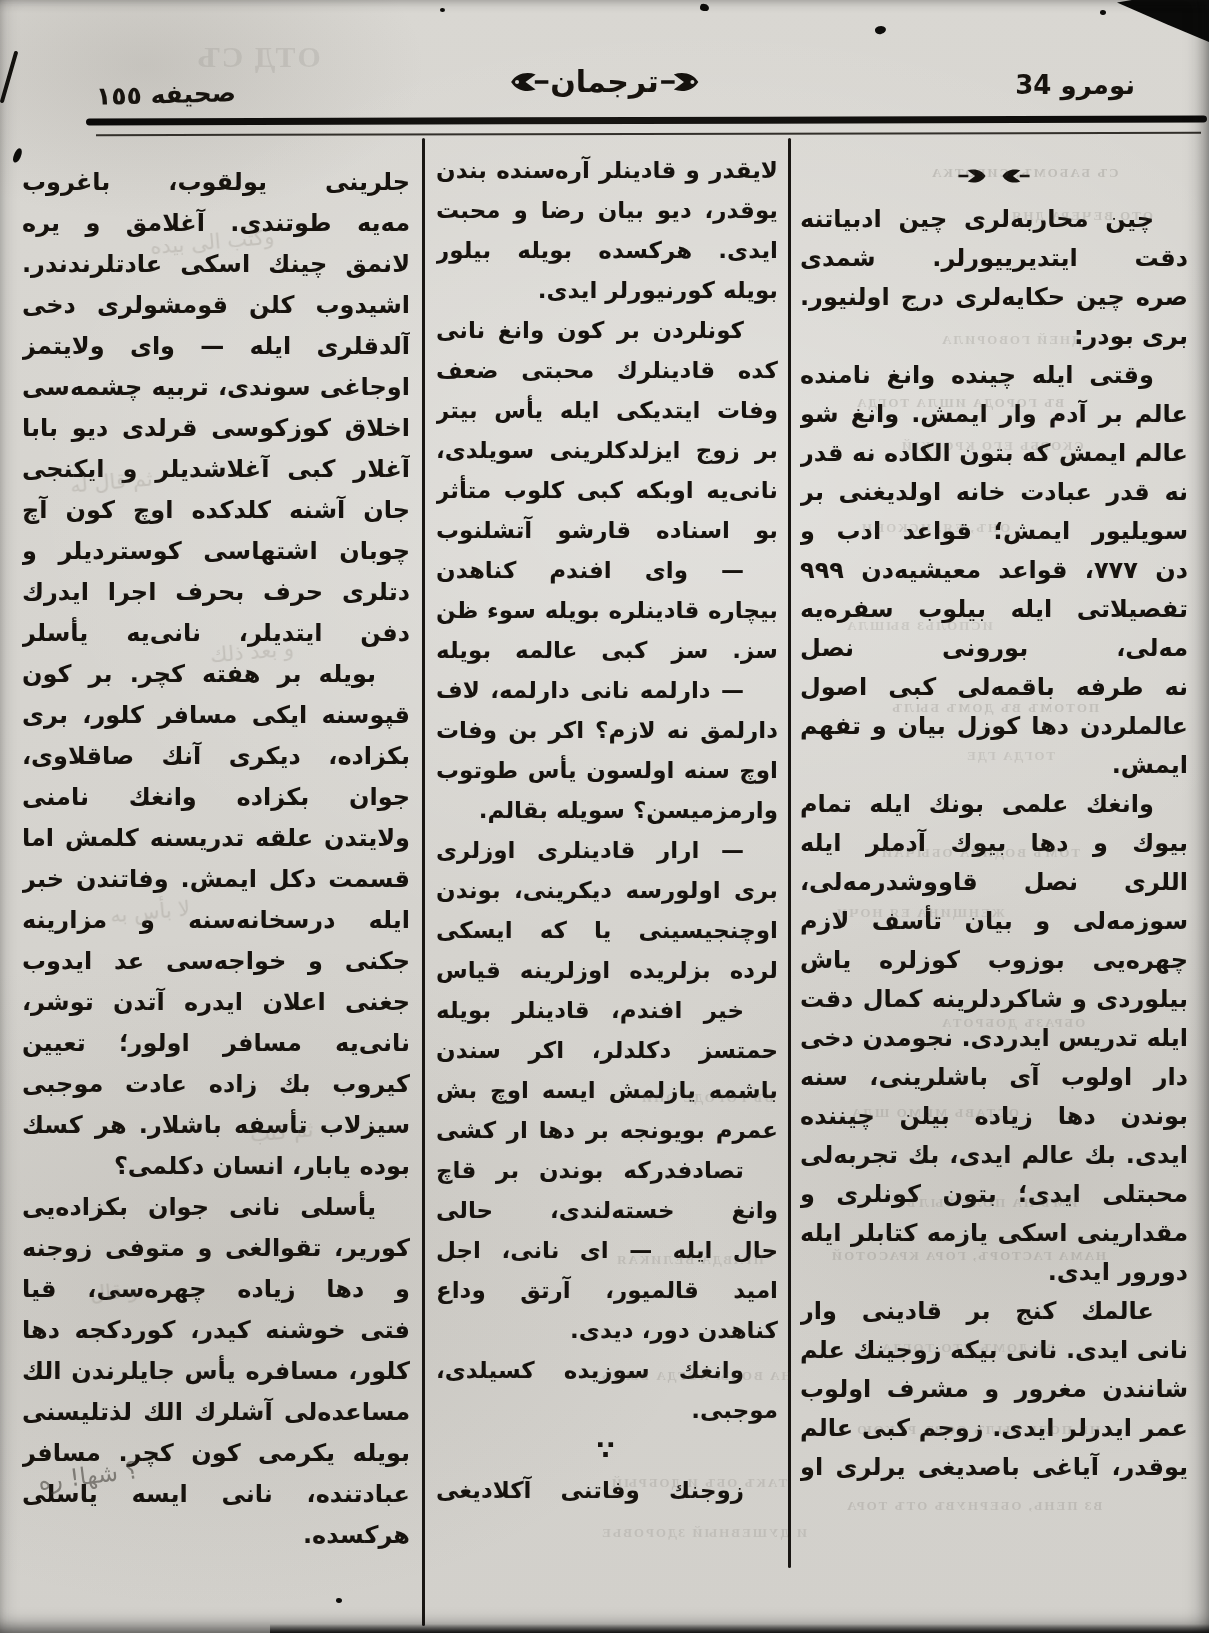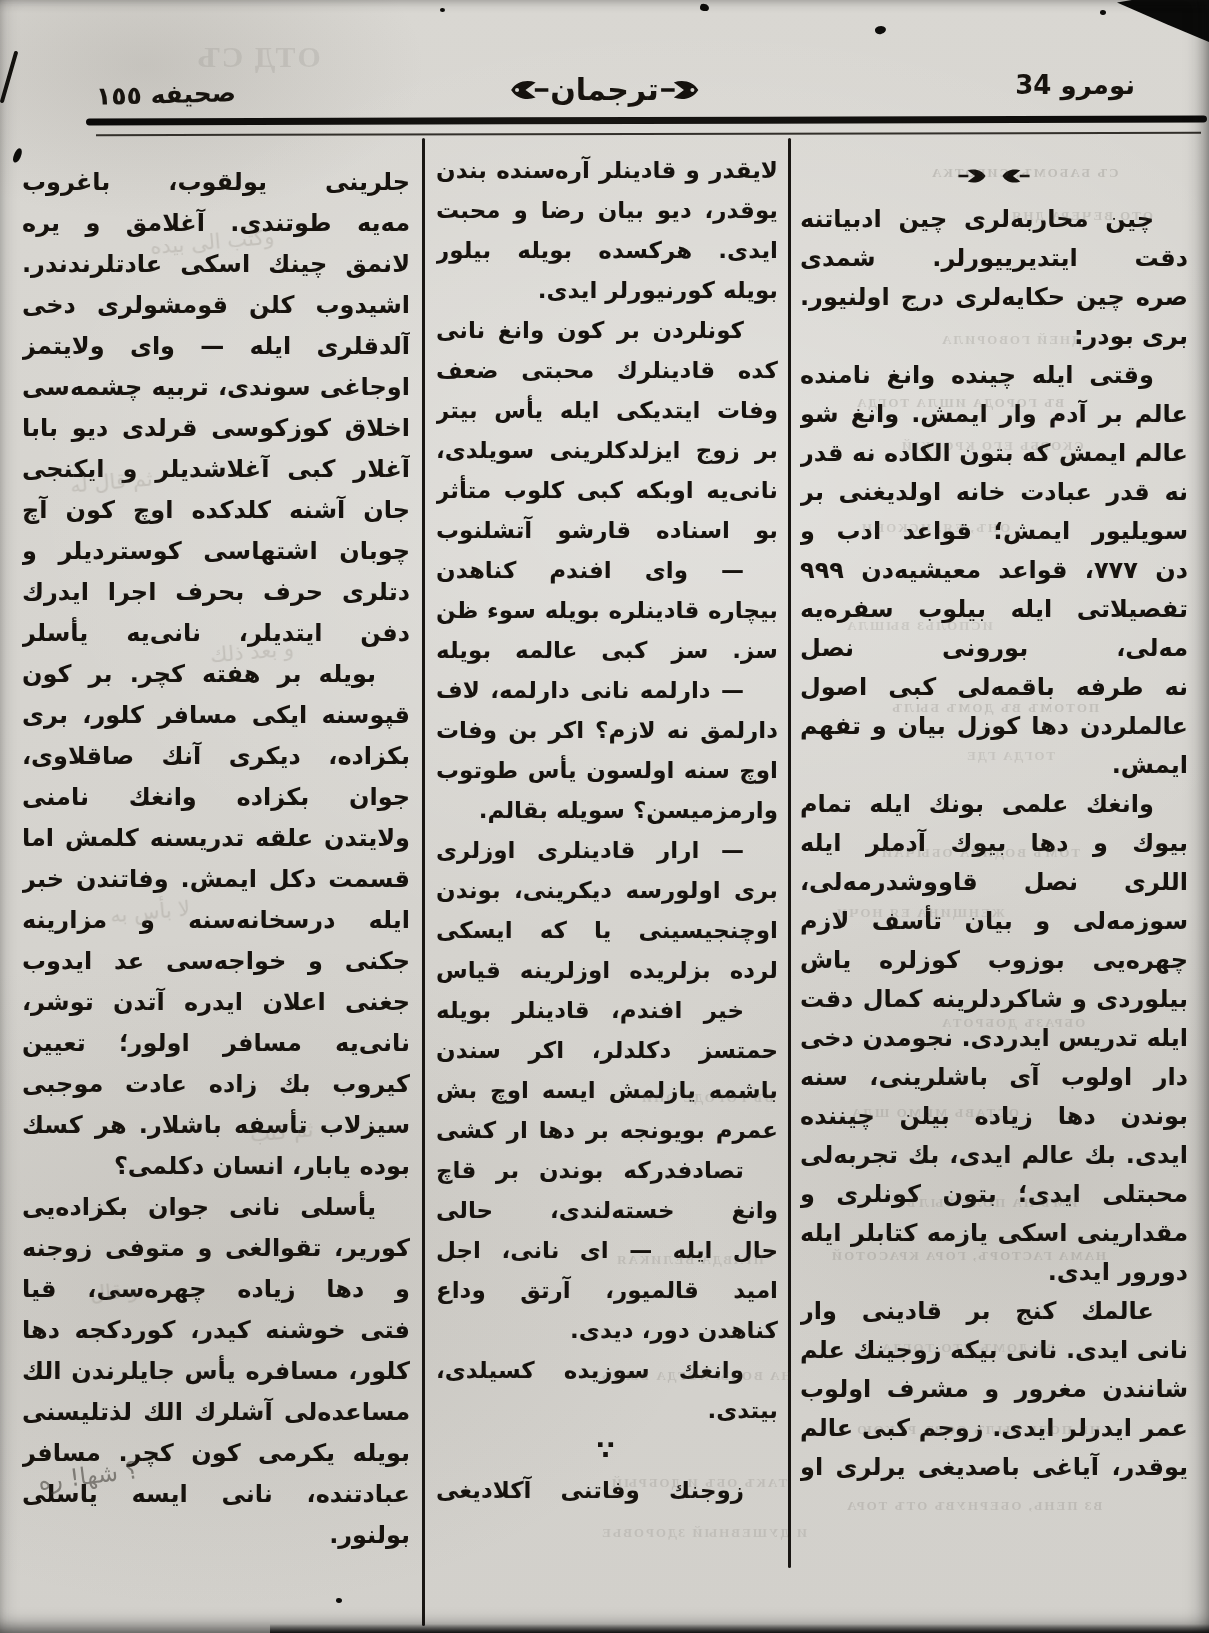--- a/index.html
+++ b/index.html
@@ -18,21 +18,21 @@
     box-shadow:
       inset 0 -14px 18px -10px rgba(12,12,12,.7),
       inset -16px 0 20px -13px rgba(22,22,22,.5),
       inset 14px 0 22px -17px rgba(22,22,22,.28),
       inset 0 10px 14px -12px rgba(30,30,30,.45);
   }
   
   .header { position:absolute; top:64px; left:0; right:0; height:52px; }
   .page-label { position:absolute; left:96px; top:16px; font-size:25px; font-weight:bold; transform:rotate(-1.5deg); }
   .issue-label { position:absolute; right:74px; top:6px; font-size:26px; font-weight:bold; }
-  .masthead { position:absolute; left:50%; top:8px; transform:translateX(-50%);
+  .masthead { position:absolute; left:50%; top:0; transform:translateX(-50%);
     display:flex; align-items:center; font-size:30px; font-weight:bold; }
   .fleuron { display:block; }
   .flip { transform:scaleX(-1); }
   .rule-thick { position:absolute; top:117px; left:86px; right:2px; height:7px;
     background:linear-gradient(90deg,#0b0a09 0%,#171512 45%,#0b0a09 100%); border-radius:4px; transform:rotate(-.15deg); }
   .rule-thin { position:absolute; top:133px; left:96px; right:8px; height:2px; background:#33302b; transform:rotate(-.12deg); }
   
   .divider { position:absolute; width:3px; background:#191613; border-radius:2px; }
   .divider-1 { left:422px; top:138px; height:1488px; }
   .divider-2 { left:788px; top:138px; height:1430px; }
@@ -124,21 +124,21 @@
       <div class="tline">سيزلاب تأسفه باشلار. هر كسك يابديغنى</div>
       <div class="tline pe">بوده يابار، انسان دكلمى؟</div>
       <div class="tline ps">يأسلى نانى جوان بكزاده‌يى اوزاقدن</div>
       <div class="tline">كورير، تقوالغى و متوفى زوجنه حرمتى</div>
       <div class="tline">و دها زياده چهره‌سى، قيا ميقلرى و قيل</div>
       <div class="tline">فتى خوشنه كيدر، كوردكجه دها كوره‌جكى</div>
       <div class="tline">كلور، مسافره يأس جايلرندن الك اعلاسنى،</div>
       <div class="tline">مساعده‌لى آشلرك الك لذتليسنى بشروب يوللو</div>
       <div class="tline">بويله يكرمى كون كچر. مسافر يأس و</div>
       <div class="tline">عبادتنده، نانى ايسه ياسلى اوله‌رق خوشلنمكده</div>
-      <div class="tline pe">بولنور.</div>
+      <div class="tline pe">هركسده.</div>
     </div>
 
   <div class="col col-middle" dir="rtl">
       <div class="tline">لايقدر و قادينلر آره‌سنده بندن زياده بختياره</div>
       <div class="tline">يوقدر، ديو بيان رضا و محبت كوستريير</div>
       <div class="tline">ايدى. هركسده بويله بيلور ايدى، چونكه</div>
       <div class="tline pe">بويله كورنيورلر ايدى.</div>
       <div class="tline ps">كونلردن بر كون وانغ نانى ايله سويلشد.</div>
       <div class="tline">كده قادينلرك محبتى ضعف اولوب، زوجلرى</div>
       <div class="tline">وفات ايتديكى ايله يأس بيتر بيتمز ديكر</div>
@@ -159,21 +159,21 @@
       <div class="tline ps">خير افندم، قادينلر بويله وفاسز، مر-</div>
       <div class="tline">حمتسز دكلدلر، اكر سندن صوك قالمق</div>
       <div class="tline">باشمه يازلمش ايسه اوچ بش بيله دكل</div>
       <div class="tline">عمرم بويونجه بر دها ار كشى خاطرمه</div>
       <div class="tline ps">تصادفدركه بوندن بر قاچ كون صكره</div>
       <div class="tline">وانغ خسته‌لندى، حالى فنالشدى. كوچ</div>
       <div class="tline">حال ايله — اى نانى، اجل كليور، دنيادن</div>
       <div class="tline">اميد قالميور، آرتق وداع ساعتلرى كلدى.</div>
       <div class="tline pe">كناهدن دور، ديدى.</div>
       <div class="tline ps">وانغك سوزيده كسيلدى، نفسى‌ده</div>
-      <div class="tline pe">بيتدى.</div>
+      <div class="tline pe">موجبى.</div>
       <div class="tline sep">∵</div>
       <div class="tline ps">زوجنك وفاتنى آكلاديغى ايله نانى</div>
     </div>
 
   <div class="col col-right" dir="rtl">
     <div class="story-title">
       <svg class="fleuron" width="30" height="16" viewBox="0 0 48 26">
         <path fill="#15120e" d="M2 13 C8 3 20 0 31 4 C27 7 23 10 19 13 C23 16 27 19 31 22 C20 26 8 23 2 13 Z M30 11 L46 11 L46 15 L30 15 Z"></path>
       </svg>
       <svg class="fleuron flip" width="30" height="16" viewBox="0 0 48 26">

